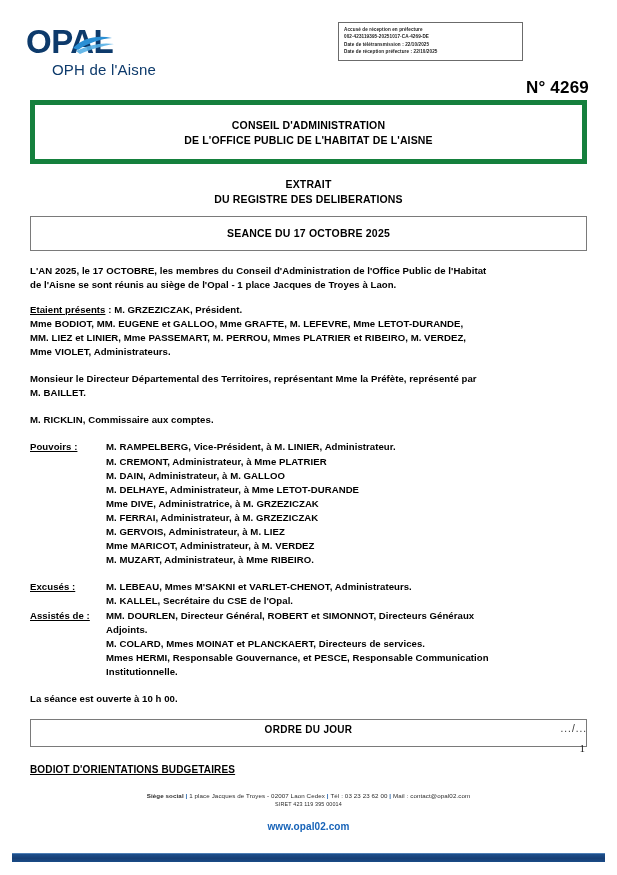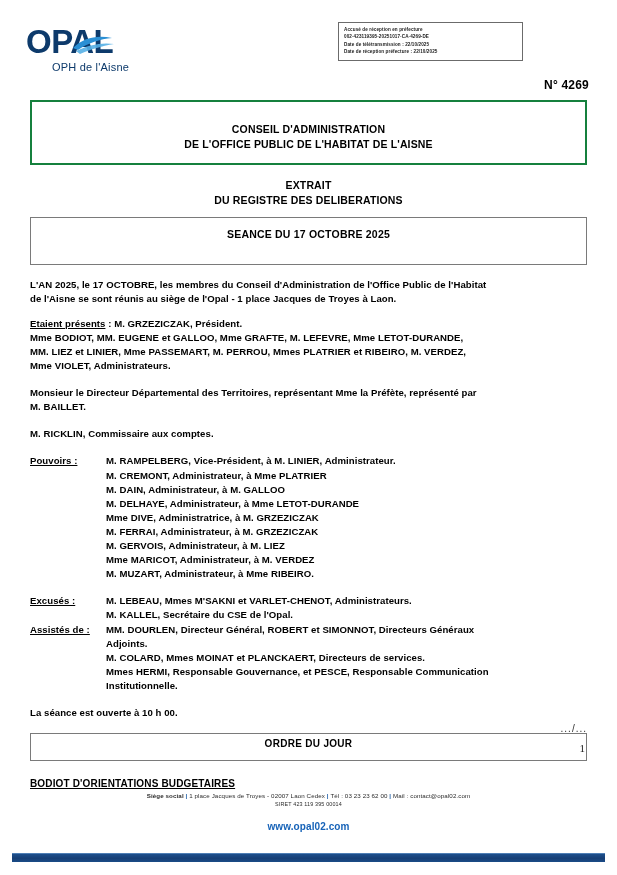--- a/index.html
+++ b/index.html
@@ -29,21 +29,21 @@
     top: 26px;
     width: 150px;
   }
   .logo-wordmark {
     position: relative;
     height: 34px;
   }
   .logo-wordmark svg { display: block; }
   .logo-tagline {
     font-family: "Liberation Sans", sans-serif;
-    font-size: 11px;
+    font-size: 15px;
     color: #0d3a6b;
     letter-spacing: 0.2px;
     margin-left: 26px;
     margin-top: 1px;
   }
 
   .prefecture-stamp {
     position: absolute;
     left: 338px;
     top: 22px;
@@ -60,30 +60,30 @@
     color: #1b1b1b;
     white-space: nowrap;
     letter-spacing: 0.1px;
     font-weight: bold;
   }
 
   .doc-number {
     position: absolute;
     right: 28px;
     top: 78px;
-    font-size: 12px;
+    font-size: 17px;
     font-weight: bold;
     letter-spacing: 0.2px;
   }
   .titled-box {
     margin: 0 30px;
-    border: 2px solid #15803d;
-    box-sizing: border-box;
-    text-align: center;
-    padding: 20px 4px 11px;
+    border: 5px solid #15803d;
+    box-sizing: border-box;
+    text-align: center;
+    padding: 13px 4px 11px;
   }
   .titled-box .line {
     font-size: 10.5px;
     font-weight: bold;
     line-height: 1.42;
     letter-spacing: 0.15px;
   }
   .extrait-block {
     text-align: center;
     margin: 13px 30px 9px;
@@ -92,21 +92,21 @@
     font-size: 10.5px;
     font-weight: bold;
     line-height: 1.42;
     letter-spacing: 0.15px;
   }
   .seance-box {
     margin: 0 30px;
     border: 1px solid #7a7a7a;
     box-sizing: border-box;
     text-align: center;
-    padding: 10px 4px 24px;
+    padding: 10px 4px 11px;
   }
   .seance-box .line {
     font-size: 10.5px;
     font-weight: bold;
     letter-spacing: 0.2px;
   }
 
   
   .body-text {
     margin: 0 30px;

